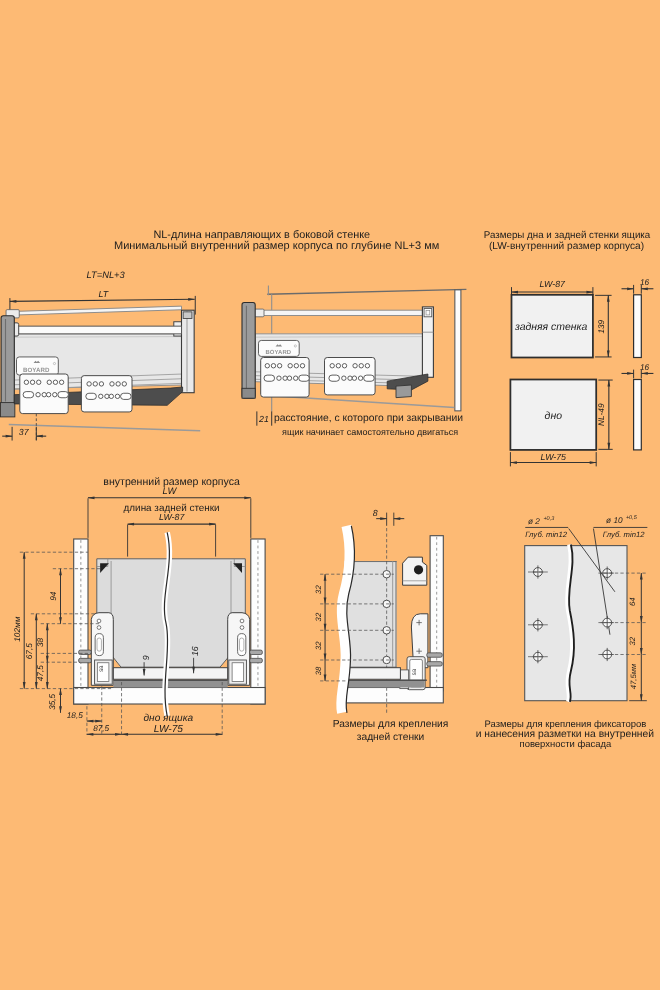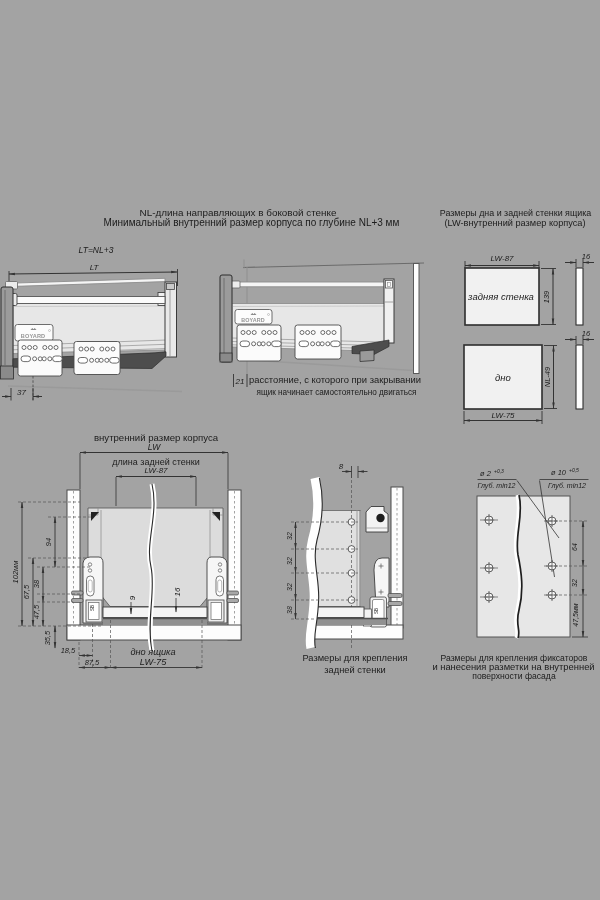--- a/index.html
+++ b/index.html
@@ -1,16 +1,16 @@
 <!DOCTYPE html>
 <html><head>
 <meta charset="utf-8">
 <style>
 html,body{margin:0;padding:0;background:#fff;}
-#page{position:relative;width:600px;height:900px;background:#a3a3a3;overflow:hidden;
+#page{position:relative;width:600px;height:900px;background:#fdba74;overflow:hidden;
 font-family:"Liberation Sans", sans-serif;}
 svg{position:absolute;top:0;left:0;}
 .t{font-family:"Liberation Sans", sans-serif;fill:#1c1c1c;}
 .it{font-style:italic;}
 </style>
 </head>
 <body>
 <div id="page">
 <svg width="600" height="900" viewBox="0 0 600 900">
 <defs>

